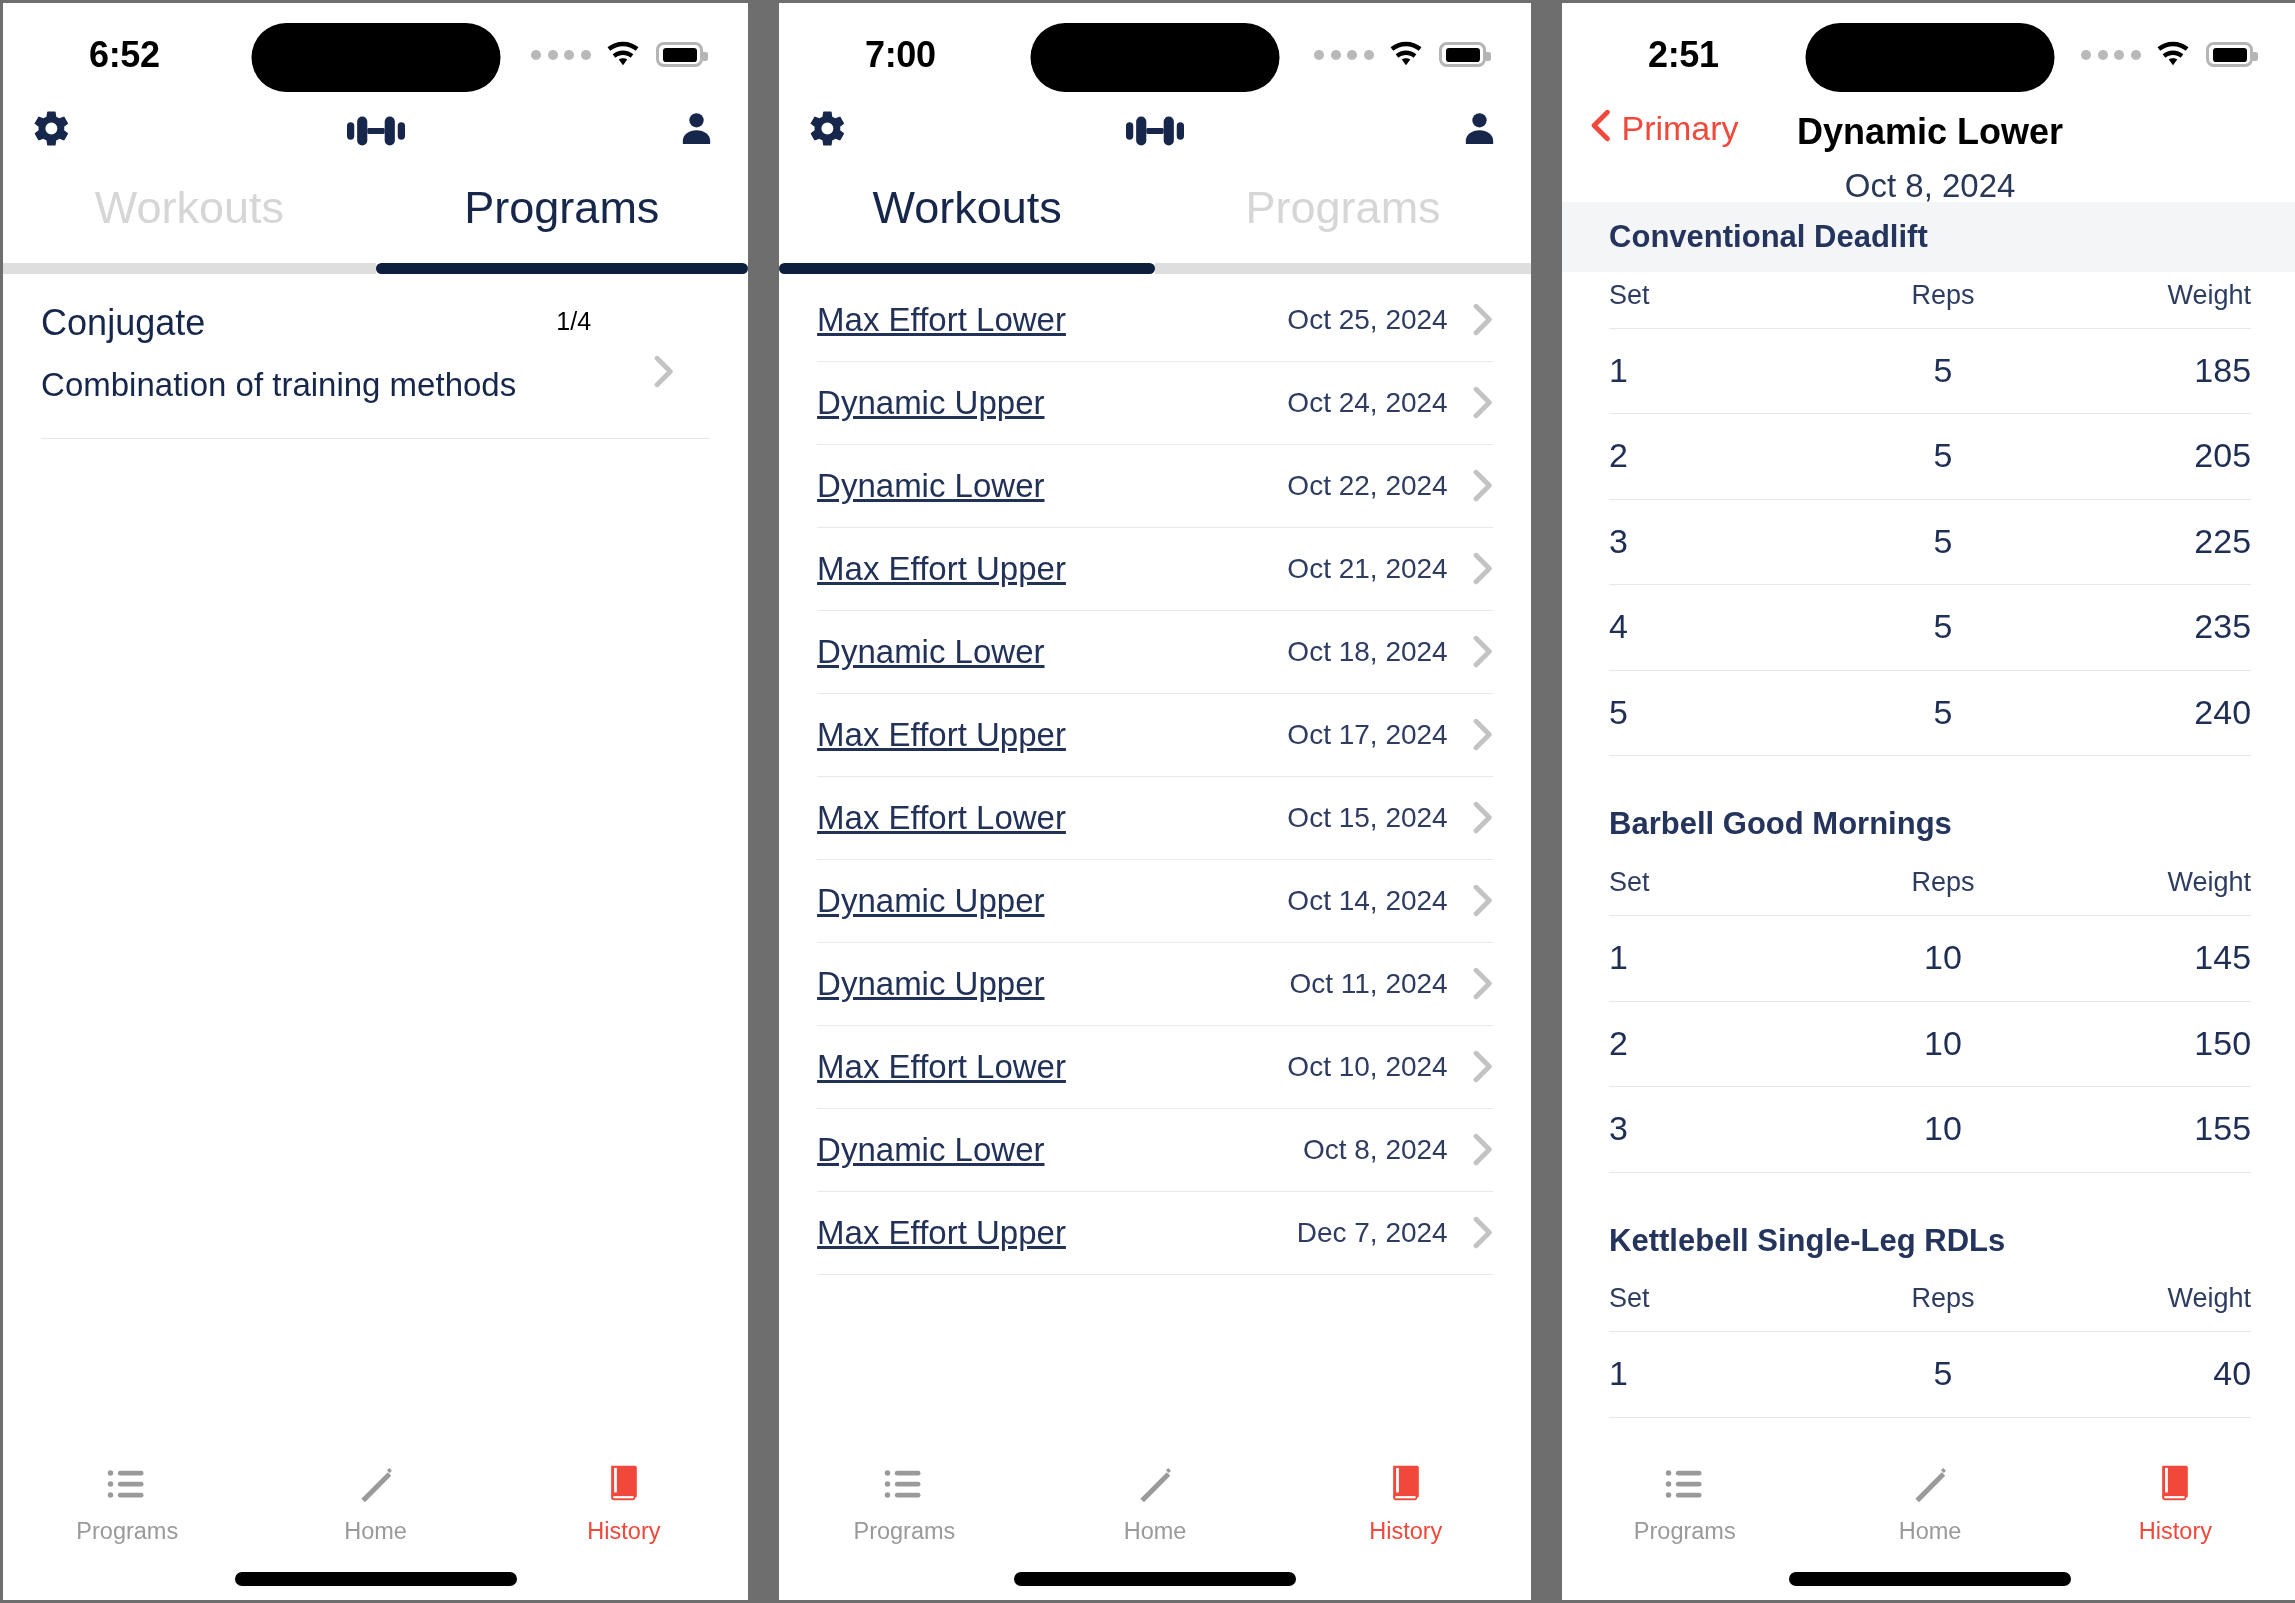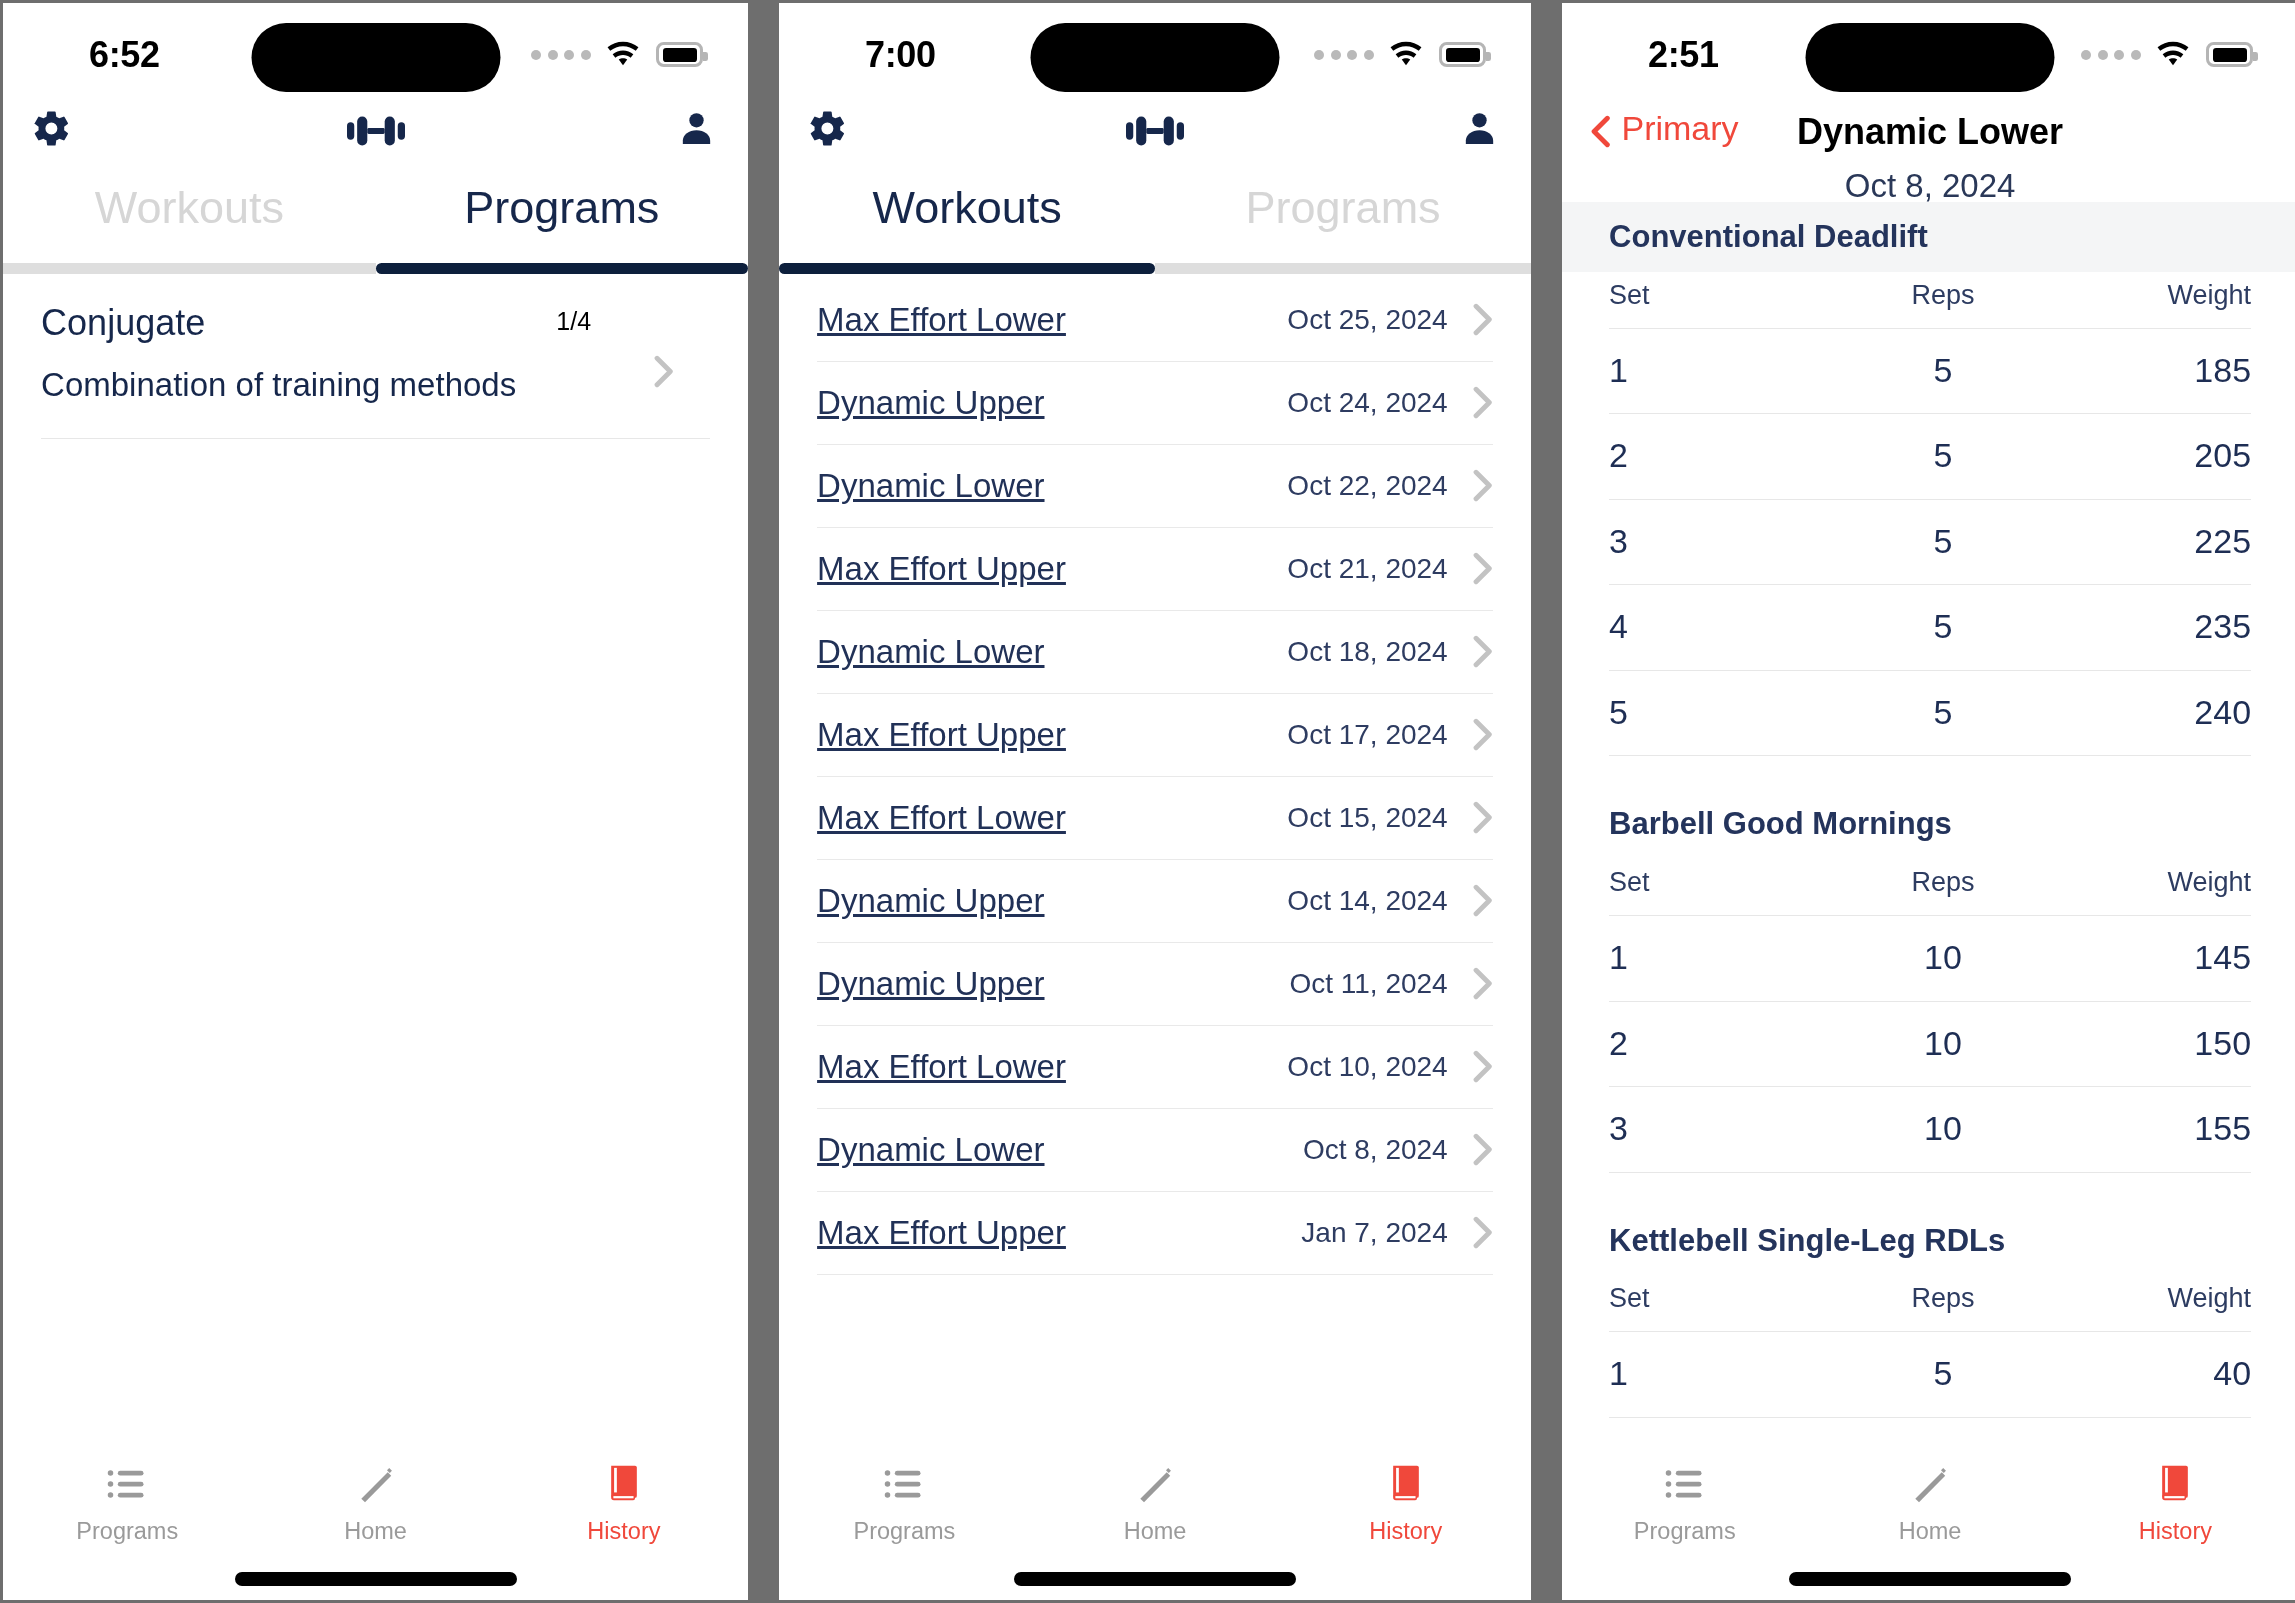--- a/index.html
+++ b/index.html
@@ -110,21 +110,21 @@
   .wk-date { font-size: 28px; color: #2e3c61; margin-right: 25px; }
 
   .chev { width: 20.4px; height: 33px; flex: 0 0 auto; }
 
   
   .navbar {
     position: relative; height: 99px; width: 100%;
   }
   .nav-back {
     position: absolute; left: 28px; top: 6.3px;
-    display: flex; align-items: flex-end; gap: 11px;
+    display: flex; align-items: flex-start; gap: 11px;
     color: #f0483b; font-size: 34px;
   }
   .nav-back svg { width: 20.4px; height: 33px; }
   .nav-title {
     position: absolute; left: 50%; transform: translateX(-50%); top: 7.8px;
     font-size: 36px; font-weight: 700; color: #000;
     white-space: nowrap;
   }
   .nav-date {
     position: absolute; left: 50%; transform: translateX(-50%); top: 64px;
@@ -390,21 +390,21 @@
       </div>
       <div class="wk-row">
         <span class="wk-name">Dynamic Lower</span>
         <span class="wk-date">Oct 8, 2024</span>
         <svg class="chev" viewBox="0 0 10 16">
             <path d="M1.5 1.5 8 8l-6.5 6.5" stroke="#c3c3c3" stroke-width="2.4" fill="none" stroke-linecap="round" stroke-linejoin="round"></path>
           </svg>
       </div>
       <div class="wk-row">
         <span class="wk-name">Max Effort Upper</span>
-        <span class="wk-date">Jan 7, 2024</span>
+        <span class="wk-date">Dec 7, 2024</span>
         <svg class="chev" viewBox="0 0 10 16">
             <path d="M1.5 1.5 8 8l-6.5 6.5" stroke="#c3c3c3" stroke-width="2.4" fill="none" stroke-linecap="round" stroke-linejoin="round"></path>
           </svg>
       </div>
     </div>
 
     <div class="tabbar">
       <div class="tabs">
         <div class="tabitem">
           <svg class="tab-ico" viewBox="0 0 24 24">

